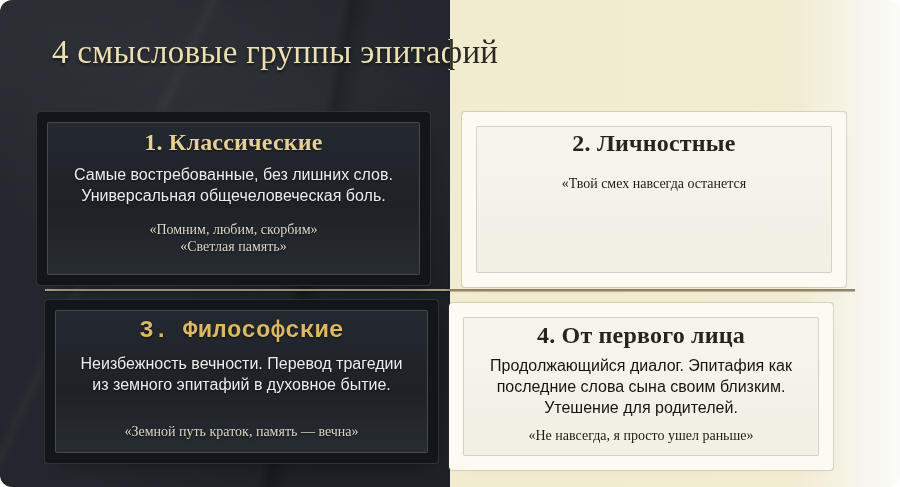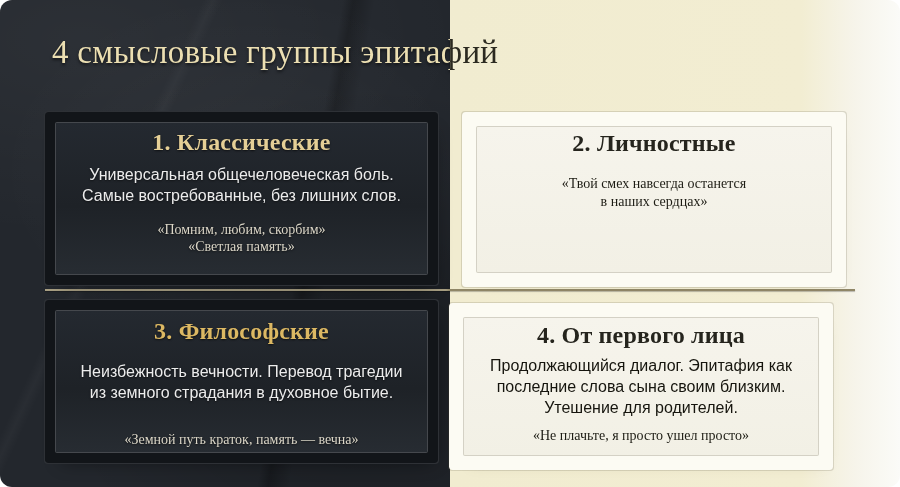--- a/index.html
+++ b/index.html
@@ -68,32 +68,32 @@
   .card.light {
     background:linear-gradient(180deg, #f6f4ec 0%, #f2f0e5 100%);
     box-shadow:
       0 0 0 1px rgba(90,85,60,0.25),
       0 0 0 15px #fcfbf3,
       0 0 0 16px rgba(90,85,60,0.18),
       7px 9px 14px rgba(120,110,80,0.22);
     align-items: center;
   }
 
-  .c1 { left:56px;  top:123px; width:371px; height:151px; padding-top:5px; }
+  .c1 { left:48px;  top:123px; width:371px; height:151px; padding-top:5px; }
   .c3 { left:56px;  top:311px; width:371px; height:141px; padding-top:6px; }
   .c2 { left:477px; top:127px; width:354px; height:145px; padding-top:2px; }
   .c4 { left:464px; top:318px; width:354px; height:137px; padding-top:3px; }
 
   .card h2 {
     font-family:"Liberation Serif", serif;
     font-size:24px; font-weight:600; line-height:1.18; letter-spacing:0.2px;
   }
   .card.dark h2 { text-shadow:0 1px 2px rgba(0,0,0,0.6); }
   .c1 h2 { color:#e5cf96; margin-bottom:9px; }
-  .c3 h2 { color:#dcb863; margin-bottom:17px; }
+  .c3 h2 { color:#dcb863; margin-bottom:9px;font-family:Liberation Mono, monospace; }
   .card.light h2 { color:#25241d; margin-bottom:7px; }
 
   .card .body { font-size:16px; line-height:1.3; }
   .card .body div { white-space:nowrap; }
   .card.dark .body  { color:#ececec; text-shadow:0 1px 2px rgba(0,0,0,0.55); }
   .card.light .body { color:#16150e; }
 
   .card .quote {
     font-family:"Liberation Serif", serif;
     font-size:14px; font-weight:500; line-height:1.24;
@@ -115,55 +115,54 @@
   <div class="half-light"></div>
 
   <h1 class="title-layer title-cream">4 смысловые группы эпитафий</h1>
   <h1 class="title-layer title-ink" aria-hidden="true">4 смысловые группы эпитафий</h1>
 
   <div class="divider"></div>
 
   <section class="card dark c1">
     <h2>1. Классические</h2>
     <div class="body">
+      <div>Самые востребованные, без лишних слов.</div>
       <div>Универсальная общечеловеческая боль.</div>
-      <div>Самые востребованные, без лишних слов.</div>
     </div>
     <div class="quote">
       <div>«Помним, любим, скорбим»</div>
       <div>«Светлая память»</div>
     </div>
   </section>
 
   <section class="card light c2">
     <h2>2. Личностные</h2>
     <div class="body">
     </div>
     <div class="quote">
       <div>«Твой смех навсегда останется</div>
-      <div>в наших сердцах»</div>
     </div>
   </section>
 
   <section class="card dark c3">
     <h2>3. Философские</h2>
     <div class="body">
       <div>Неизбежность вечности. Перевод трагедии</div>
-      <div>из земного страдания в духовное бытие.</div>
+      <div>из земного эпитафий в духовное бытие.</div>
     </div>
     <div class="quote">
       <div>«Земной путь краток, память — вечна»</div>
     </div>
   </section>
 
   <section class="card light c4">
     <h2>4. От первого лица</h2>
     <div class="body">
       <div>Продолжающийся диалог. Эпитафия как</div>
       <div>последние слова сына своим близким.</div>
       <div>Утешение для родителей.</div>
     </div>
     <div class="quote">
-      <div>«Не плачьте, я просто ушел просто»</div>
+      <div>«Не навсегда, я просто ушел раньше»</div>
     </div>
   </section>
 
 </div>
 
 </body></html>

